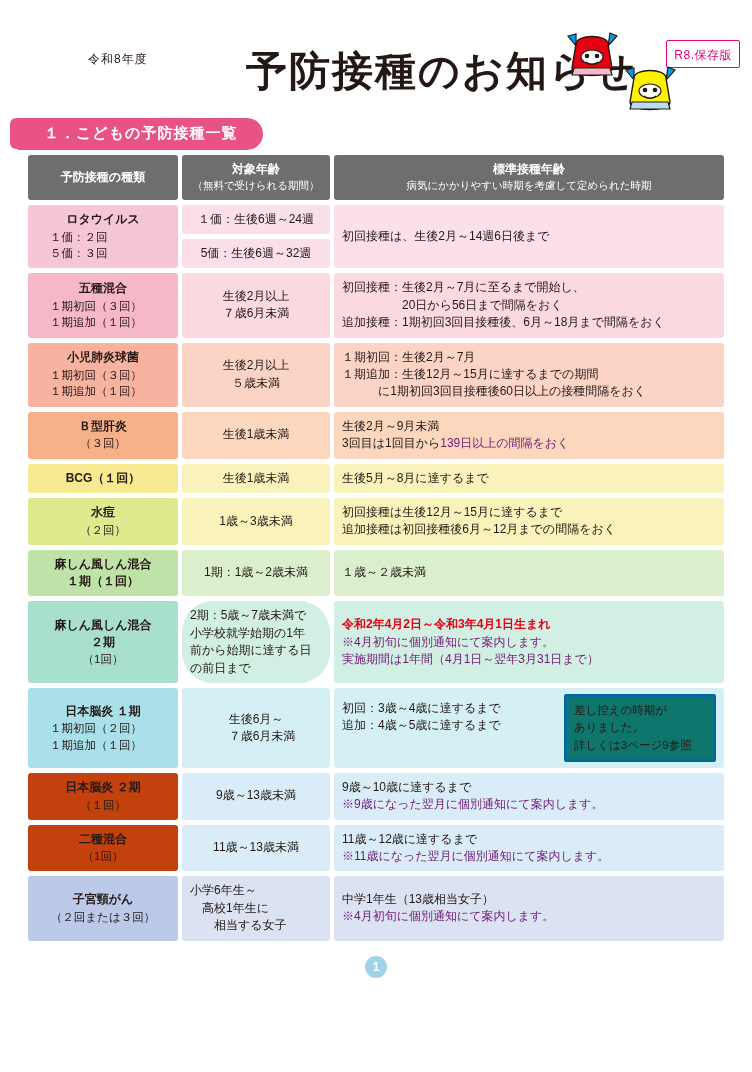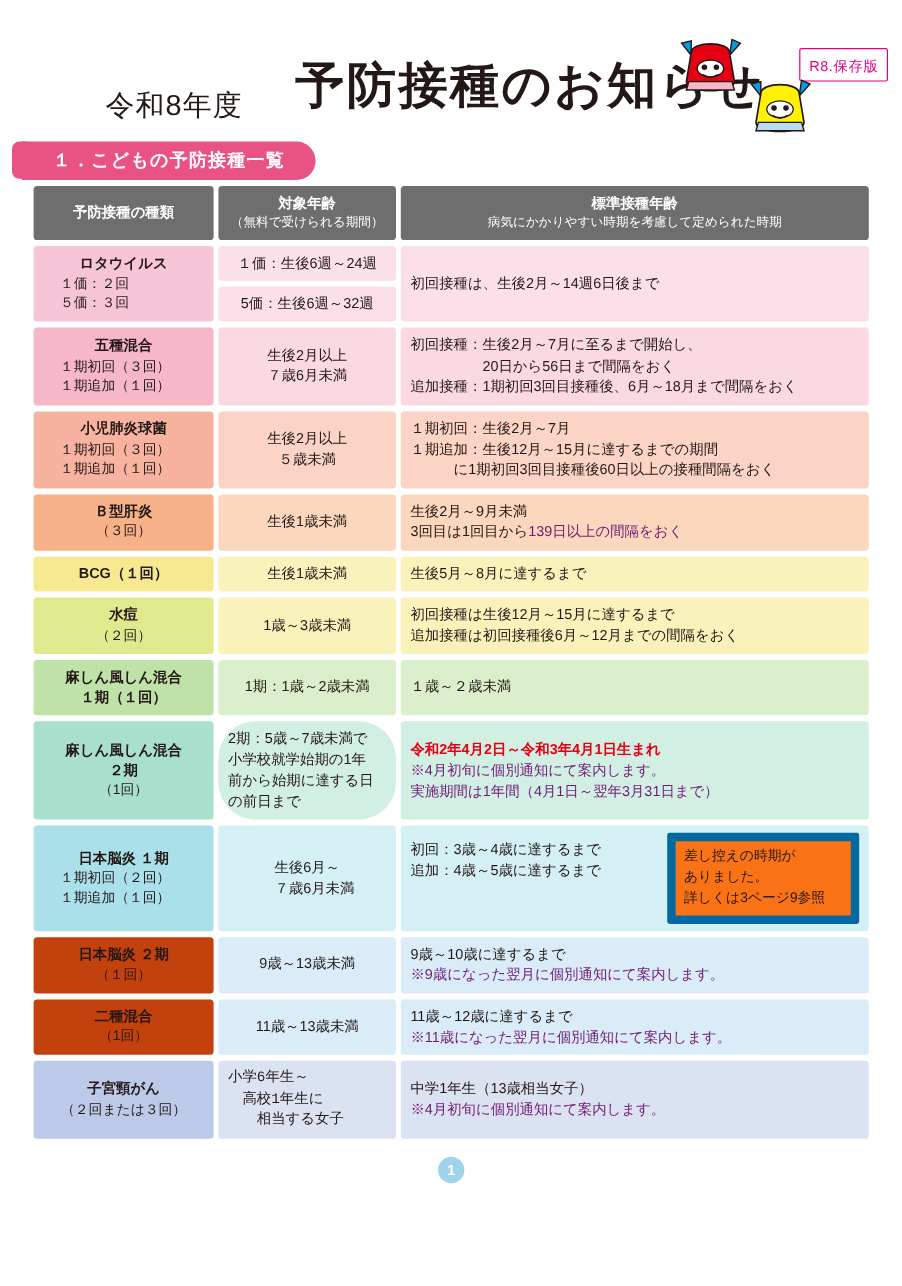--- a/index.html
+++ b/index.html
@@ -37,22 +37,22 @@
   }
   
   .header {
     position: relative;
     height: 84px;
     margin-top: 28px;
   }
   .header-era {
     position: absolute;
     left: 88px;
-    top: 44px;
-    font-size: 24px;
+    top: 23px;
+    font-size: 12px;
     letter-spacing: 1px;
   }
   .header-title {
     position: absolute;
     left: 200px;
     top: 16px;
     font-size: 41px;
     font-weight: bold;
     letter-spacing: 2px;
     margin-left: 46px;
@@ -183,22 +183,22 @@
   .c-blue   { background: #c2410c; }
   .c-blue-l { background: #d9ecf8; }
   .c-indigo { background: #bcc9e8; }
   .c-indigo-l{ background: #dbe2f2; }
 
   .red { color: #701a75; }
   .red-b { color: #e50012; font-weight: bold; }
 
   .callout {
     float: right;
-    border: 7px solid #0369a1;
-    background: #f97316;
+    border: 3px solid #0369a1;
+    background: #0f766e;
     font-size: 11.5px;
     line-height: 1.5;
     padding: 5px 7px;
     margin-left: 8px;
     border-radius: 2px;
     width: 132px;
   }
   
   .foot-note {
     margin: 10px 0 0 28px;
@@ -425,21 +425,21 @@
           <div>11歳～12歳に達するまで</div>
           <div class="red">※11歳になった翌月に個別通知にて案内します。</div>
         </td>
       </tr>
 
       <tr>
         <td class="name c-indigo">
           <span>子宮頸がん</span>
           <span class="smallc">（２回または３回）</span>
         </td>
-        <td class="age left c-indigo-l" style="white-space:pre-line;font-family:Liberation Mono, monospace;">小学6年生～
+        <td class="age left c-indigo-l" style="white-space:pre-line;">小学6年生～
 　高校1年生に
 　　相当する女子</td>
         <td class="std c-indigo-l">
           <div>中学1年生（13歳相当女子）</div>
           <div class="red">※4月初旬に個別通知にて案内します。</div>
         </td>
       </tr>
 
     </tbody>
   </table>

